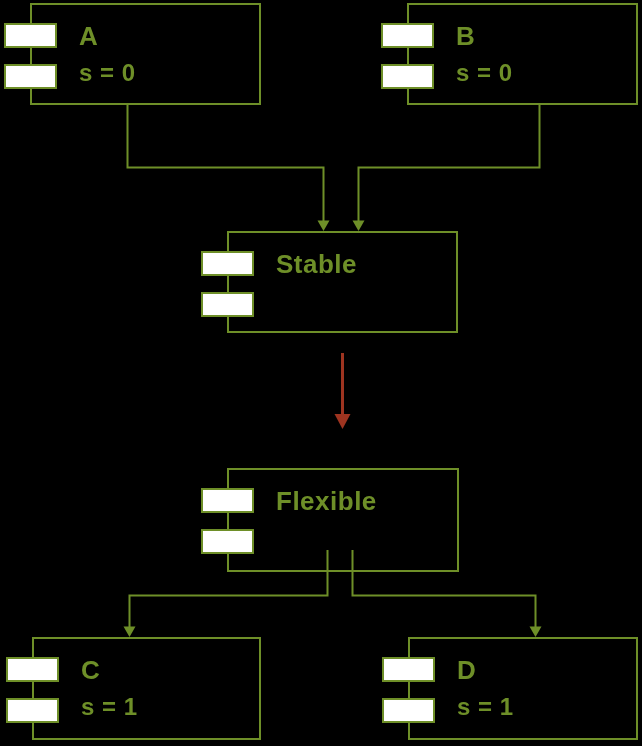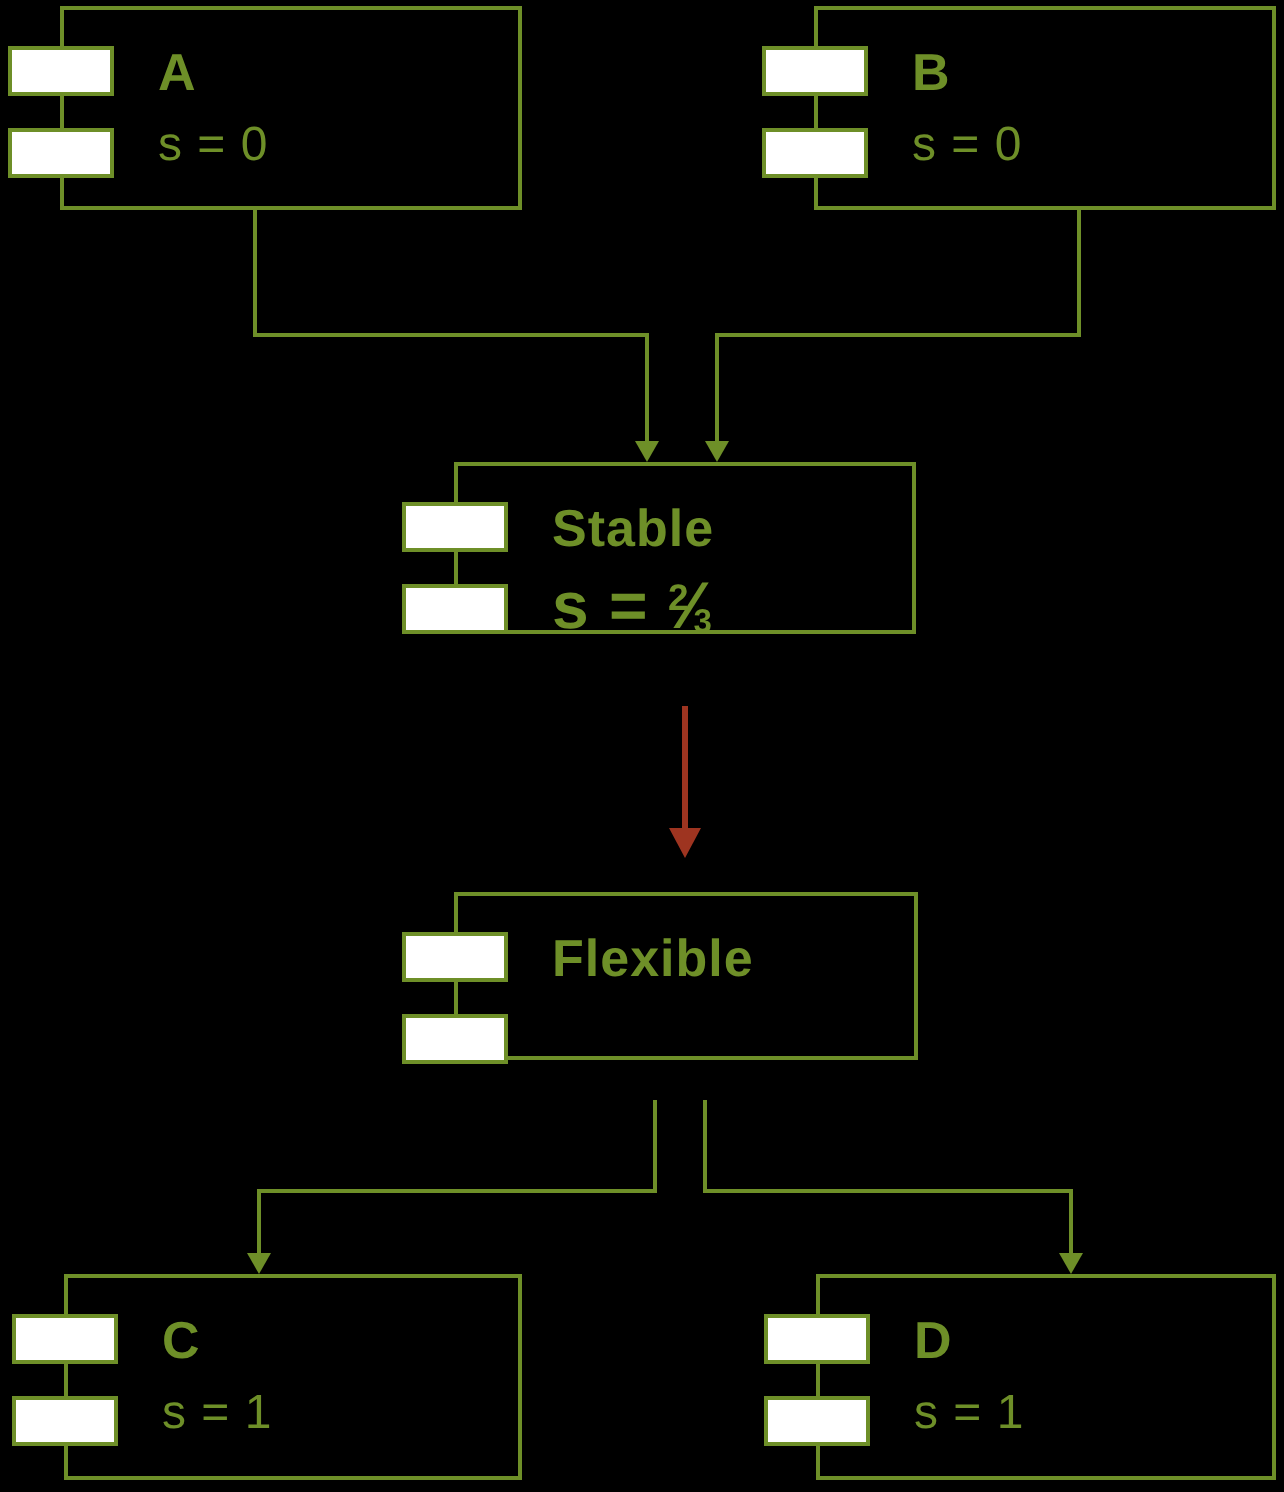--- a/index.html
+++ b/index.html
@@ -47,21 +47,21 @@
     letter-spacing: 0.5px;
     color: var(--line, #6e8f28);
     line-height: 1.1;
     white-space: pre;
   }
   .value {
     position: absolute;
     left: 47px;
     top: 55px;
     font-size: 24px;
-    font-weight: normal;
+    font-weight: bold;
     letter-spacing: 0.5px;
     color: var(--line, #6e8f28);
     line-height: 1.1;
     white-space: pre;
   }
   .value-frac {
     position: absolute;
     left: 47px;
     top: 52px;
     font-size: 33px;
@@ -100,28 +100,27 @@
     <div class="value">s = 0</div>
   </div>
 
   <div class="node" style="left:407px; top:3px; width:231px; height:102px;">
     <div class="chip c1"></div>
     <div class="chip c2"></div>
     <div class="title">B</div>
     <div class="value">s = 0</div>
   </div>
 
-  <div class="node" style="left:227px; top:231px; width:231px; height:86px;">
+  <div class="node" style="left:227px; top:231px; width:231px; height:102px;">
     <div class="chip c1"></div>
     <div class="chip c2"></div>
     <div class="title">Stable</div>
-    <div class="value-frac"><span>s = </span><sup>2</sup><span class="slash">⁄</span><sub>3</sub></div>
   </div>
 
-  <div class="node" style="left:227px; top:446px; width:232px; height:84px;">
+  <div class="node" style="left:227px; top:468px; width:232px; height:104px;">
     <div class="chip c1"></div>
     <div class="chip c2"></div>
     <div class="title">Flexible</div>
   </div>
 
   <div class="node" style="left:32px; top:637px; width:229px; height:103px;">
     <div class="chip c1"></div>
     <div class="chip c2"></div>
     <div class="title">C</div>
     <div class="value">s = 1</div>

